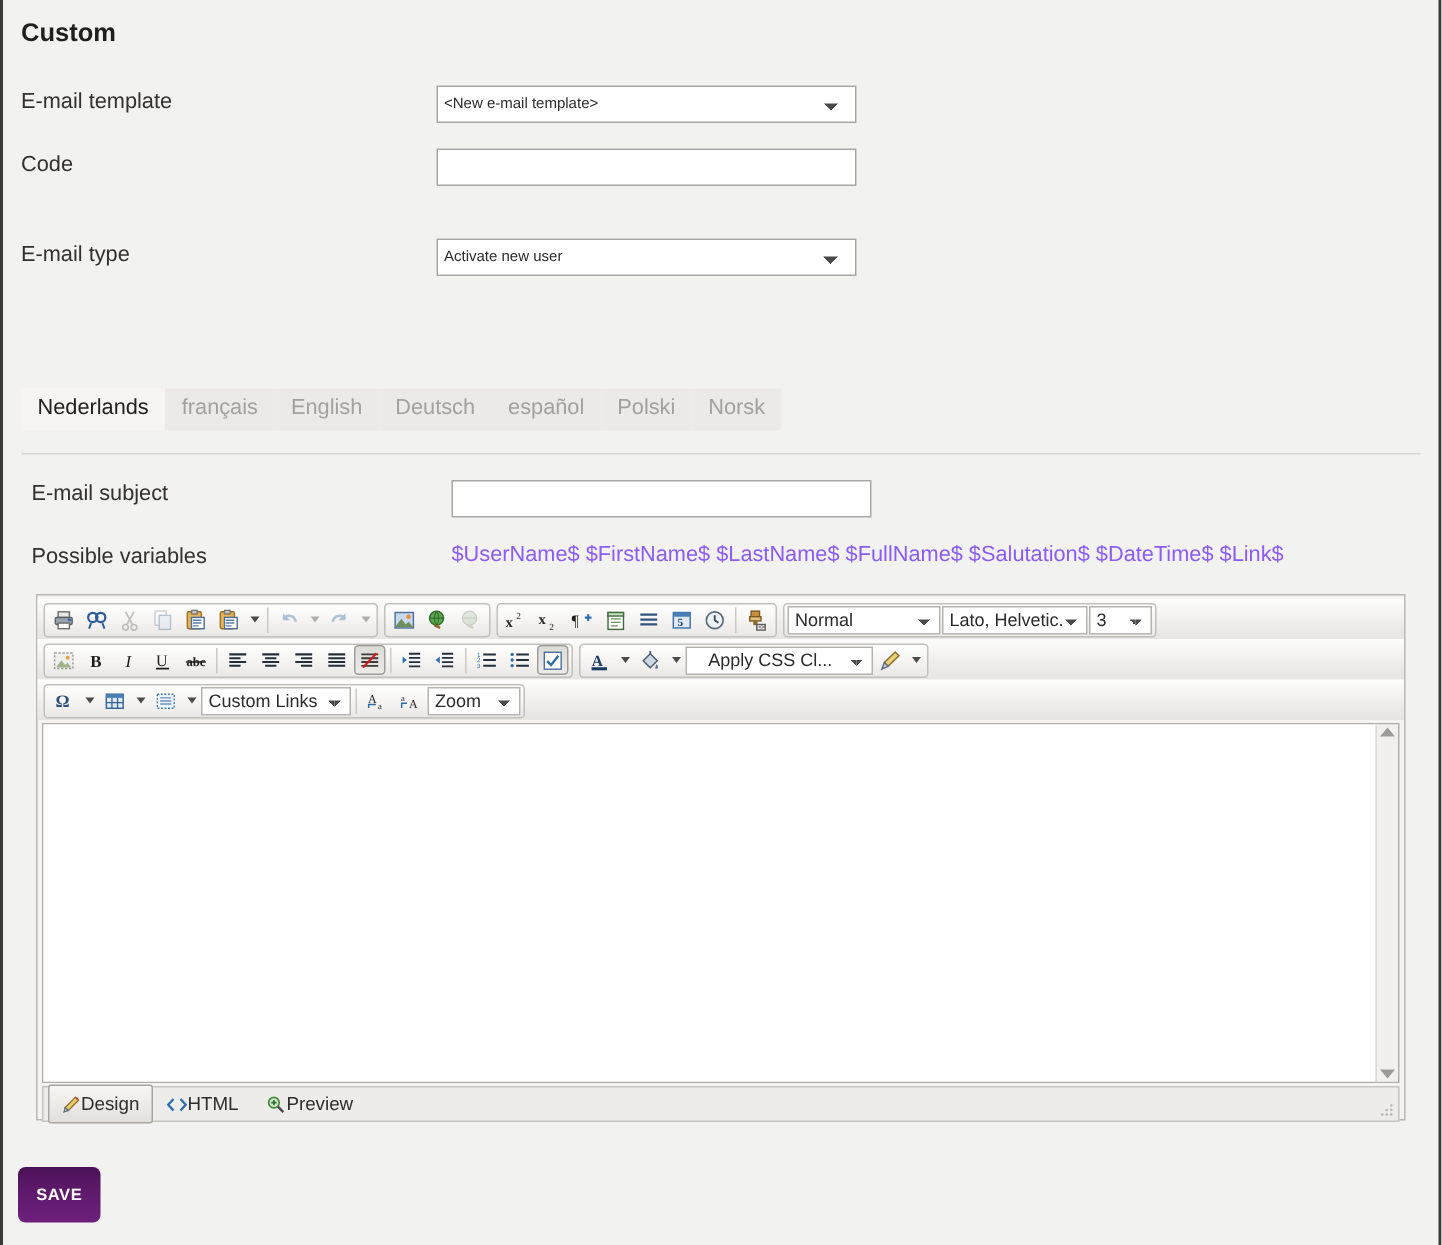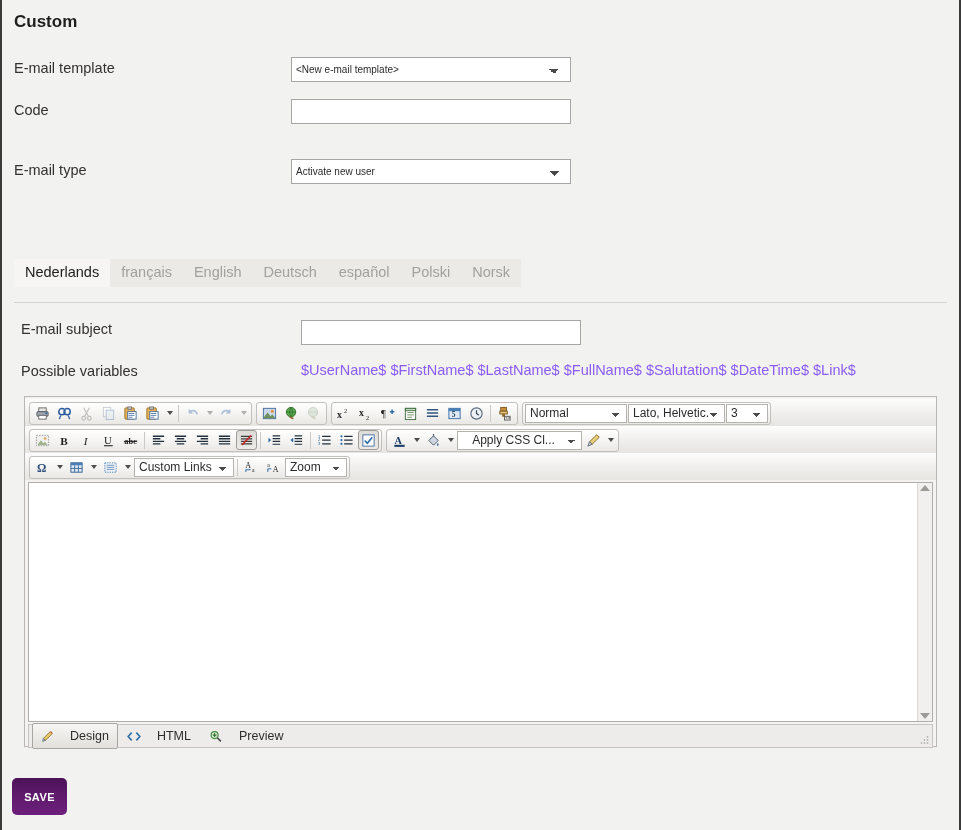--- a/index.html
+++ b/index.html
@@ -184,21 +184,21 @@
 
   .editor-status {
     display:flex; align-items:center;
     height: 24px; margin: 2px 3px 3px 3px;
     background: #edecea;
     border: 1px solid #c6c4c0;
     padding: 0 3px;
     position: relative;
   }
   .status-tab {
-    display:flex; align-items:center; gap:16px;
+    display:flex; align-items:center; gap:0;
     height: 19px; padding: 12px 8px;
     font-size: 12.5px; color:#2d2d2d;
     cursor:pointer; border:1px solid transparent; border-radius:2px;
   }
   .status-tab.active {
     background: linear-gradient(to bottom,#f7f6f4,#e2e0dc);
     border:1px solid #a8a6a2;
   }
   .grip {
     position:absolute; right:3px; bottom:2px;

